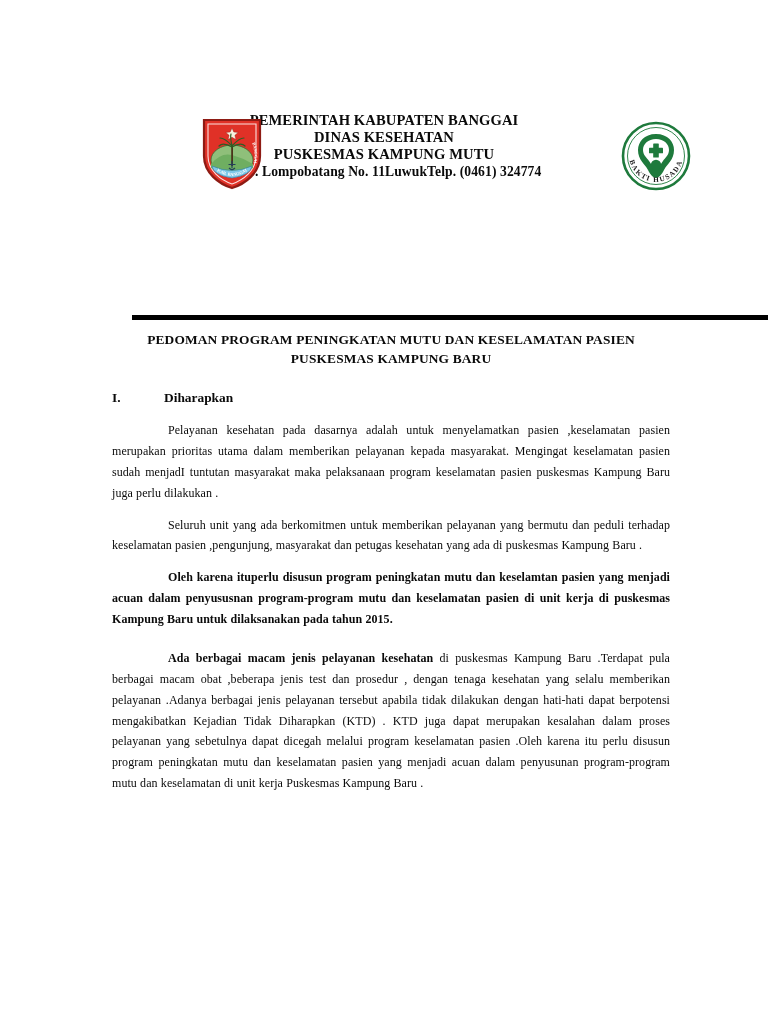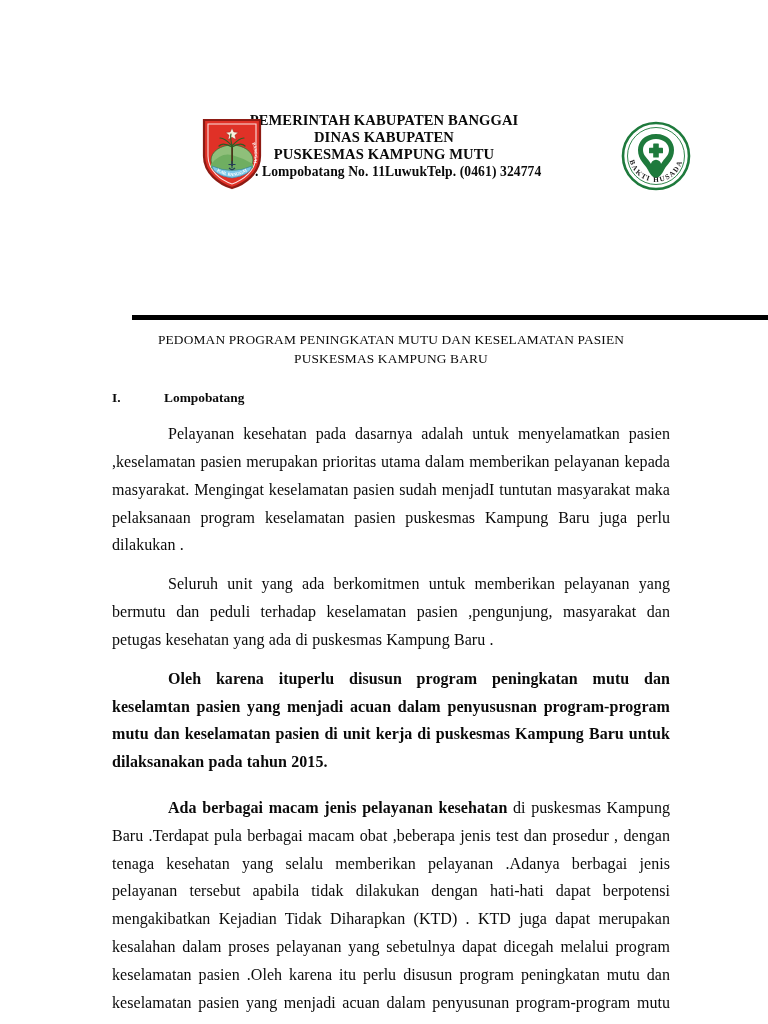--- a/index.html
+++ b/index.html
@@ -73,21 +73,21 @@
     position: absolute;
     left: 0;
     top: 218px;
     width: 768px;
     padding: 0 98px 0 112px;
     box-sizing: border-box;
   }
 
   .doc-title {
     text-align: center;
-    font-weight: normal;
+    font-weight: bold;
     font-size: 13.4px;
     line-height: 1.42;
     letter-spacing: 0.15px;
     margin: 0 0 22px 0;
     padding: 0 14px;
   }
 
   .section-head {
     display: flex;
     font-weight: bold;
@@ -97,21 +97,21 @@
   .section-num {
     width: 52px;
     flex: 0 0 52px;
   }
   .section-title { flex: 1 1 auto; }
 
   p.para {
     margin: 0 0 11px 0;
     text-indent: 56px;
     text-align: justify;
-    font-size: 16px;
+    font-size: 12px;
     line-height: 1.74;
     letter-spacing: 0.05px;
     word-spacing: 0.2px;
   }
   p.para.last { margin-bottom: 18px; font-weight: bold; }
   b.lead { font-weight: bold; }
 </style>
 </head>
 <body>
 
@@ -150,21 +150,21 @@
 
         <path id="bgArcR" d="M49 22 q8 16 2 30" fill="none"></path>
         <text font-family="'Liberation Serif', serif" font-size="4.2" fill="#ffffff" font-weight="bold">
           <textPath href="#bgArcR" startOffset="50%" text-anchor="middle">BANGGAI</textPath>
         </text>
       </svg>
     </div>
 
     <div class="lh-center">
       <div class="lh-line">PEMERINTAH KABUPATEN BANGGAI</div>
-      <div class="lh-line">DINAS KABUPATEN</div>
+      <div class="lh-line">DINAS KESEHATAN</div>
       <div class="lh-line">PUSKESMAS KAMPUNG MUTU</div>
       <div class="lh-line addr">Jl. G. Lompobatang No. 11LuwukTelp. (0461) 324774</div>
     </div>
 
     <div class="logo-right">
       <svg viewBox="0 0 72 72" width="72" height="72" aria-hidden="true">
         <circle cx="36" cy="36" r="33" fill="#ffffff" stroke="#1e7a3c" stroke-width="2.6"></circle>
         <circle cx="36" cy="36" r="28.5" fill="#ffffff" stroke="#1e7a3c" stroke-width="0.9"></circle>
 
         <path d="M36 14 c-12 0 -18 8 -18 16 c0 10 7 14 10 20 c2 4 5 8 8 8 c3 0 6-4 8-8 c3-6 10-10 10-20 c0-8 -6-16 -18-16 Z" fill="#1e7a3c"></path>
@@ -185,21 +185,21 @@
   </div>
 
   <div class="header-rule"></div>
 
   <div class="doc-body">
 
     <div class="doc-title">PEDOMAN PROGRAM PENINGKATAN MUTU DAN KESELAMATAN PASIEN PUSKESMAS KAMPUNG BARU</div>
 
     <div class="section-head">
       <span class="section-num">I.</span>
-      <span class="section-title">Lompobatang</span>
+      <span class="section-title">Diharapkan</span>
     </div>
 
     <p class="para">Pelayanan kesehatan pada dasarnya adalah untuk menyelamatkan pasien ,keselamatan pasien merupakan prioritas utama dalam memberikan pelayanan kepada masyarakat. Mengingat keselamatan pasien sudah menjadI tuntutan masyarakat maka pelaksanaan program keselamatan pasien puskesmas Kampung Baru juga perlu dilakukan .</p>
     <p class="para">Seluruh unit yang ada berkomitmen untuk memberikan pelayanan yang bermutu dan peduli terhadap keselamatan pasien ,pengunjung, masyarakat dan petugas kesehatan yang ada di puskesmas Kampung Baru .</p>
     <p class="para last">Oleh karena ituperlu disusun program peningkatan mutu dan keselamtan pasien yang menjadi acuan dalam penyususnan program-program mutu dan keselamatan pasien di unit kerja di puskesmas Kampung Baru untuk dilaksanakan pada tahun 2015.</p>
 
 
     <p class="para"><b class="lead">Ada berbagai macam jenis pelayanan kesehatan</b><span> di puskesmas Kampung Baru .Terdapat pula berbagai macam obat ,beberapa jenis test dan prosedur , dengan tenaga kesehatan yang selalu memberikan pelayanan .Adanya berbagai jenis pelayanan tersebut apabila tidak dilakukan dengan hati-hati dapat berpotensi mengakibatkan Kejadian Tidak Diharapkan (KTD) . KTD juga dapat merupakan kesalahan dalam proses pelayanan yang sebetulnya dapat dicegah melalui program keselamatan pasien .Oleh karena itu perlu disusun program peningkatan mutu dan keselamatan pasien yang menjadi acuan dalam penyusunan program-program mutu dan keselamatan di unit kerja Puskesmas Kampung Baru .</span></p>
 
   </div>

